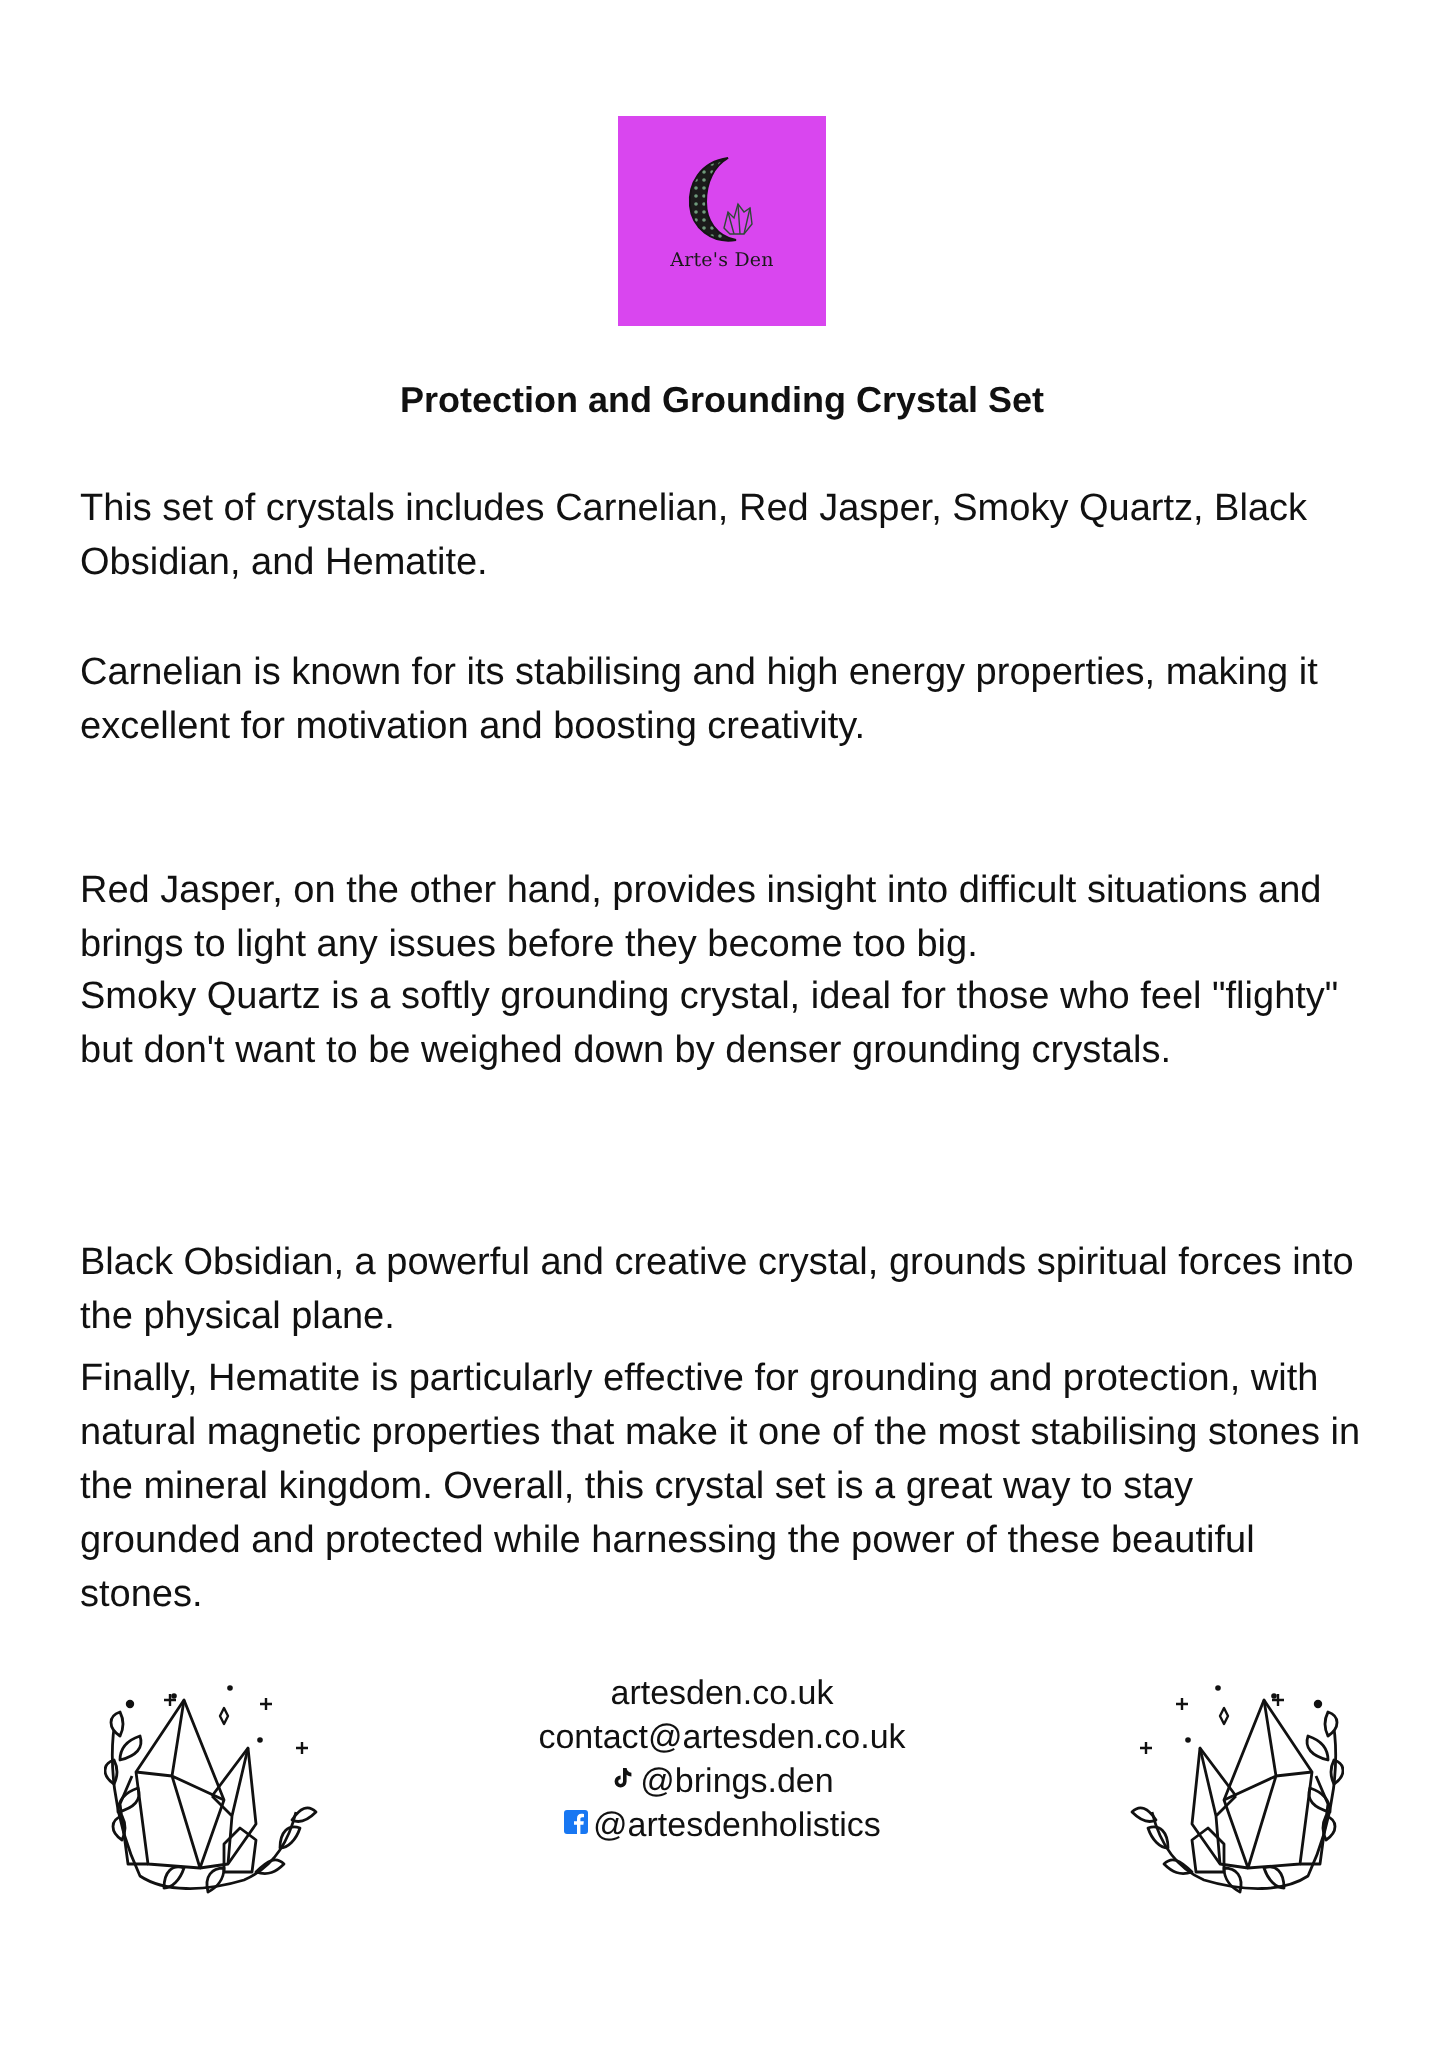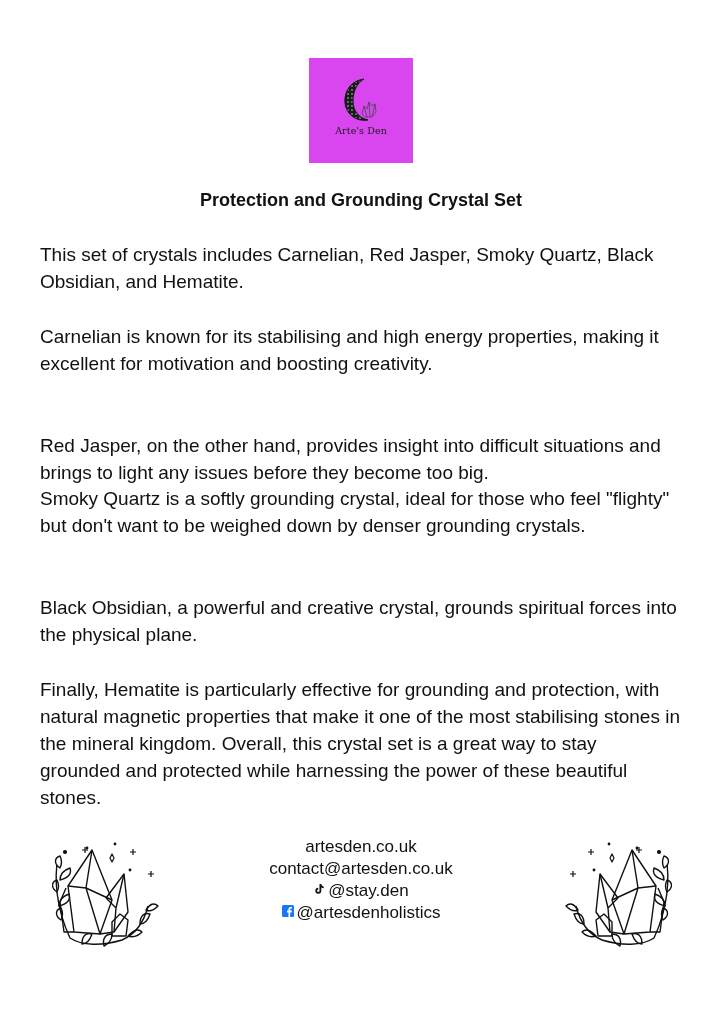--- a/index.html
+++ b/index.html
@@ -104,21 +104,21 @@
   </svg>
   <div class="logo-text">Arte's Den</div>
 </div>
 
 <div class="title">Protection and Grounding Crystal Set</div>
 
 <div class="para" style="top:241px;">This set of crystals includes Carnelian, Red Jasper, Smoky Quartz, Black Obsidian, and Hematite.</div>
 <div class="para" style="top:323px;">Carnelian is known for its stabilising and high energy properties, making it excellent for motivation and boosting creativity.</div>
 <div class="para" style="top:404px;margin-top:28px;">Red Jasper, on the other hand, provides insight into difficult situations and brings to light any issues before they become too big.</div>
 <div class="para" style="top:485px;">Smoky Quartz is a softly grounding crystal, ideal for those who feel "flighty" but don't want to be weighed down by denser grounding crystals.</div>
-<div class="para" style="top:594px;">Black Obsidian, a powerful and creative crystal, grounds spiritual forces into the physical plane.</div>
+<div class="para" style="top:618px;">Black Obsidian, a powerful and creative crystal, grounds spiritual forces into the physical plane.</div>
 <div class="para" style="top:676px;">Finally, Hematite is particularly effective for grounding and protection, with natural magnetic properties that make it one of the most stabilising stones in the mineral kingdom. Overall, this crystal set is a great way to stay grounded and protected while harnessing the power of these beautiful stones.</div>
 
 <svg class="crystal crystal-left" viewBox="0 0 110 120" fill="none" stroke="#111" stroke-width="1.4" stroke-linejoin="round">
 
   <path d="M40 22 L60 72 L48 106 L22 104 L16 58 Z"></path>
   <path d="M40 22 L34 60 L48 106 M34 60 L16 58 M34 60 L60 72"></path>
 
   <path d="M54 70 L72 46 L76 84 L62 104 L48 106"></path>
   <path d="M72 46 L64 80 L62 104 M64 80 L54 70"></path>
 
@@ -148,21 +148,21 @@
   <circle cx="63" cy="16" r="1.4" fill="#111" stroke="none"></circle>
   <circle cx="78" cy="42" r="1.4" fill="#111" stroke="none"></circle>
 </svg>
 
 <div class="contact">
   <span class="contact-line">artesden.co.uk</span>
   <span class="contact-line">contact@artesden.co.uk</span>
   <span class="contact-line">
     <svg class="soc-icon" viewBox="0 0 12 12">
       <path d="M6.5 1 h1.8 c0.2 1.4 1.1 2.3 2.4 2.4 v1.8 c-0.9 0 -1.7 -0.3 -2.4 -0.8 v3.4 a3 3 0 1 1 -3 -3 v1.8 a1.2 1.2 0 1 0 1.2 1.2 Z" fill="#111"></path>
-    </svg><span>@stay.den</span>
+    </svg><span>@brings.den</span>
   </span>
   <span class="contact-line">
     <svg class="soc-icon" viewBox="0 0 12 12">
       <rect x="0" y="0" width="12" height="12" rx="1.5" fill="#1877f2"></rect>
       <path d="M8.2 12 V7.4 h1.5 l0.2 -1.8 H8.2 V4.5 c0 -0.5 0.2 -0.9 0.9 -0.9 h0.9 V2 c-0.2 0 -0.7 -0.1 -1.3 -0.1 c-1.3 0 -2.2 0.8 -2.2 2.3 v1.4 H5 v1.8 h1.5 V12 Z" fill="#fff"></path>
     </svg><span>@artesdenholistics</span>
   </span>
 </div>
 
 <svg class="crystal crystal-right" viewBox="0 0 110 120" fill="none" stroke="#111" stroke-width="1.4" stroke-linejoin="round">

